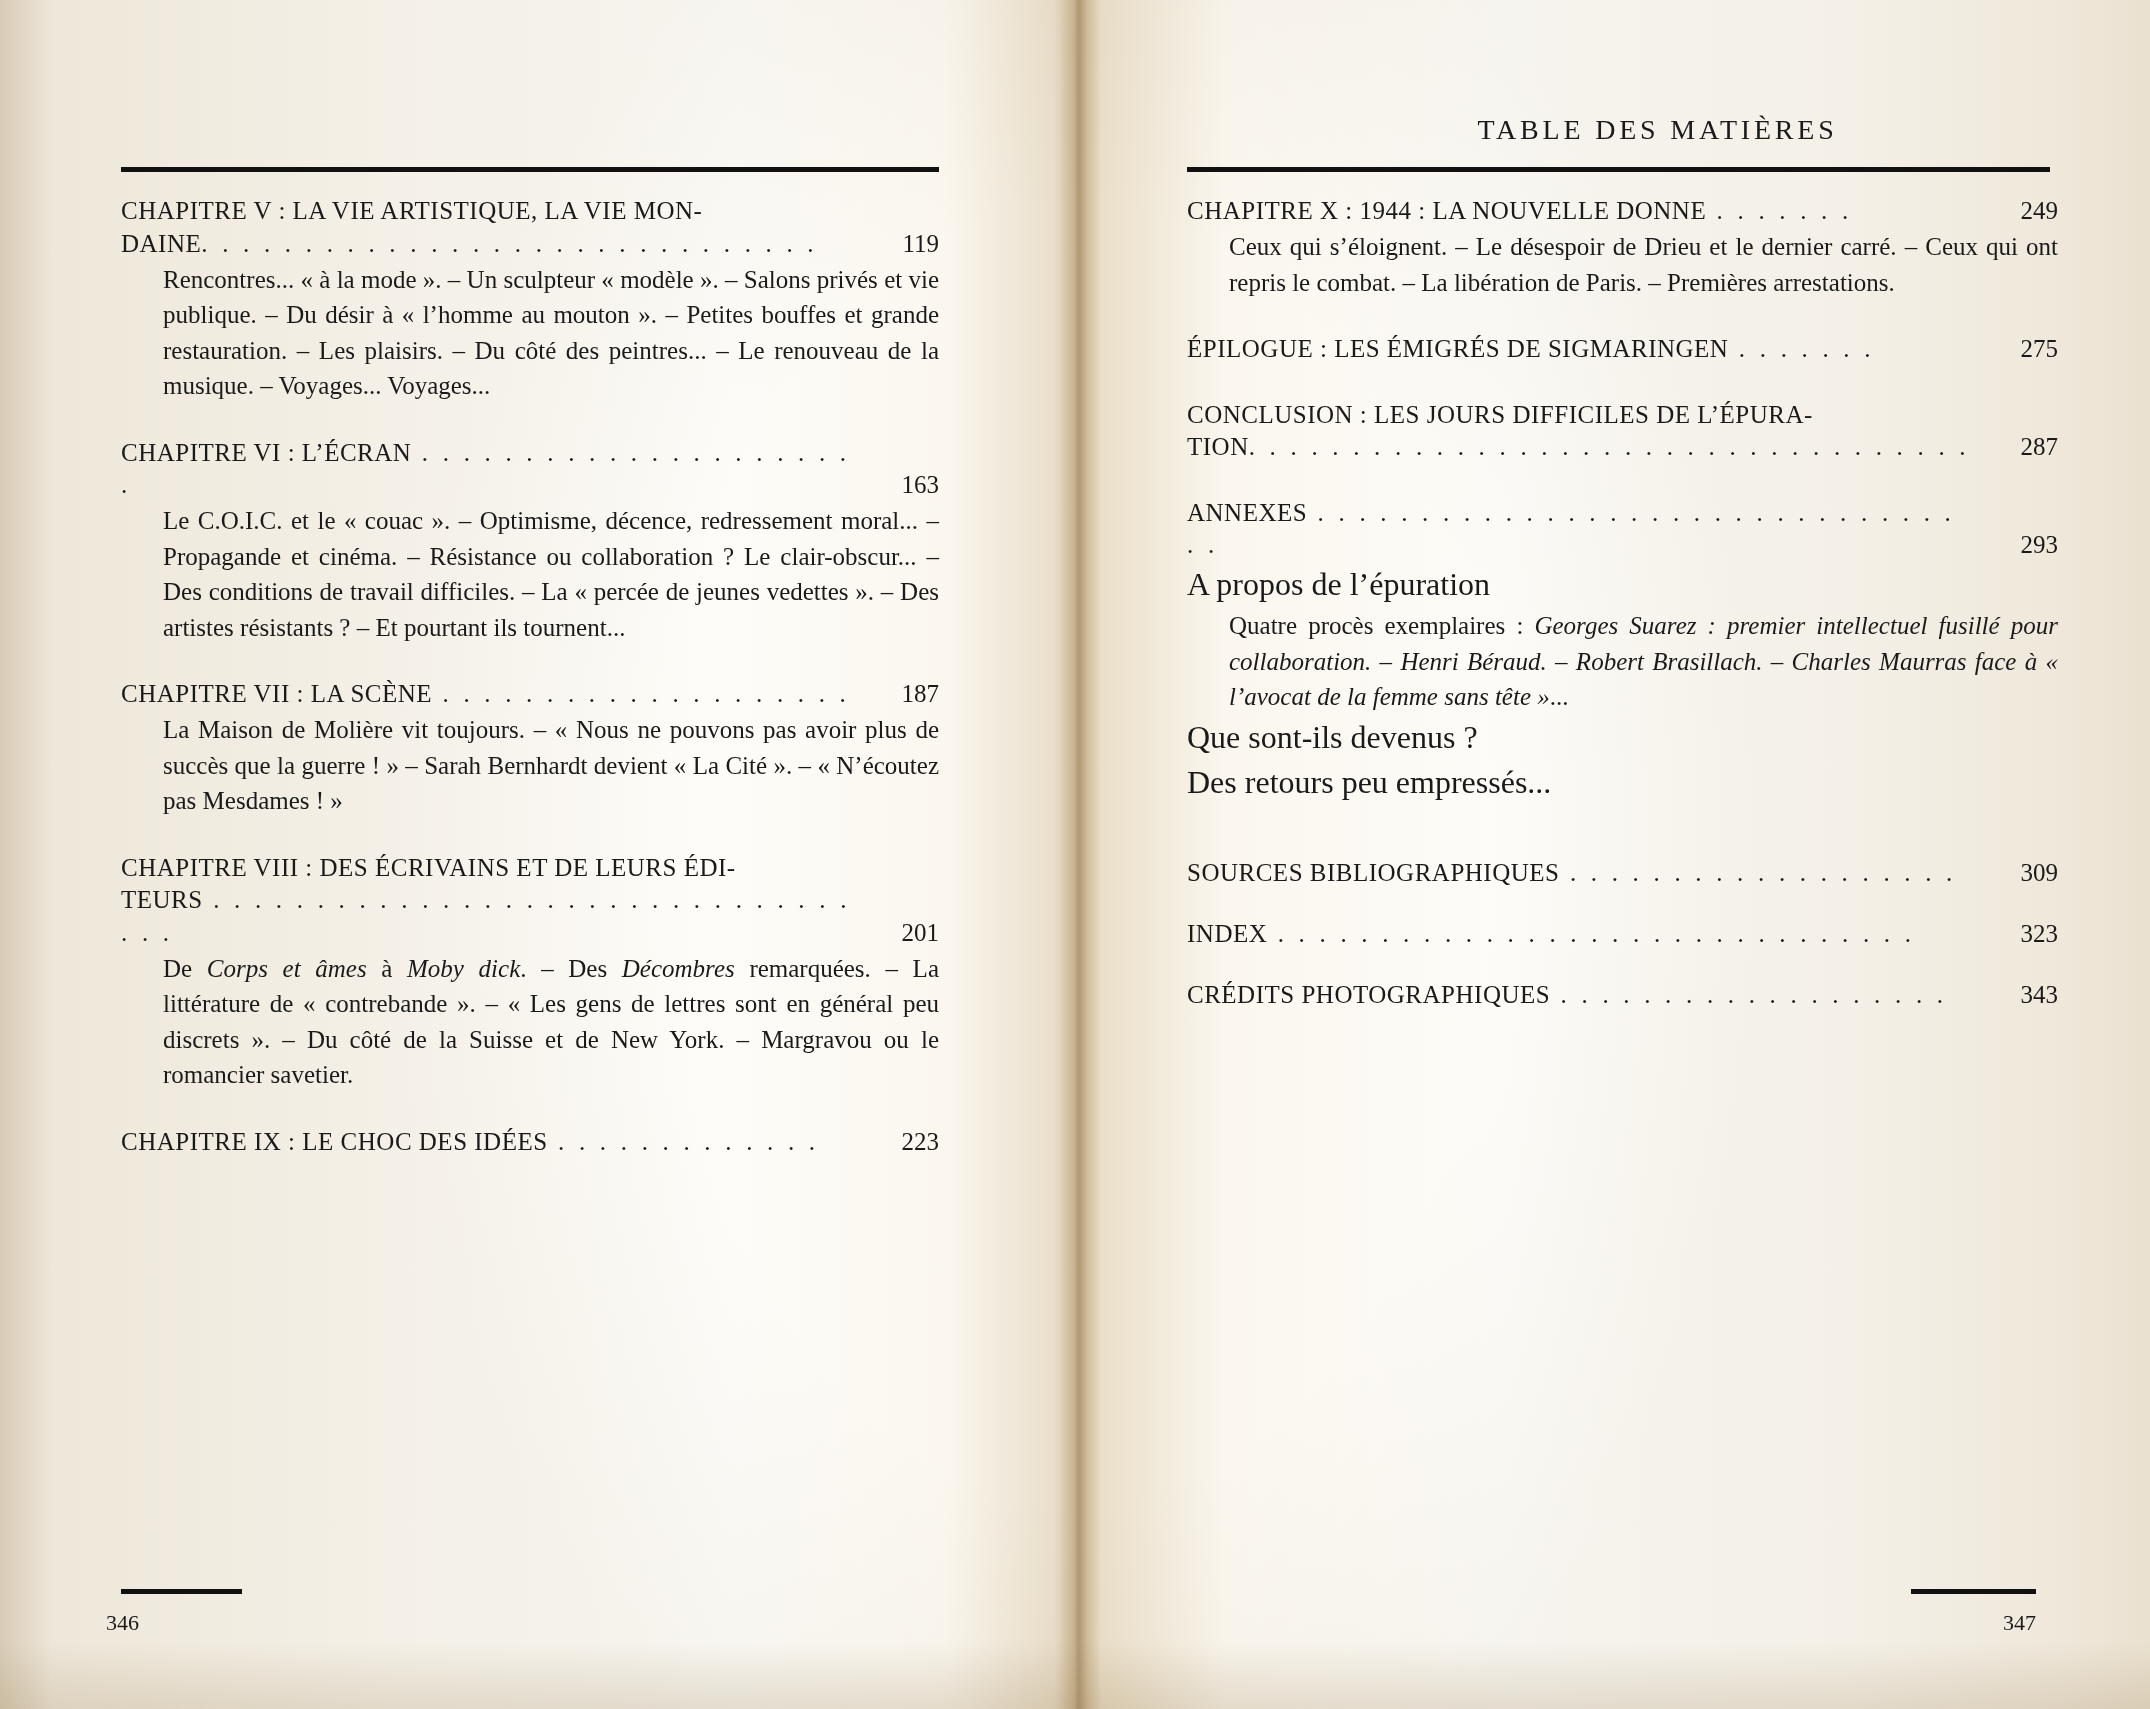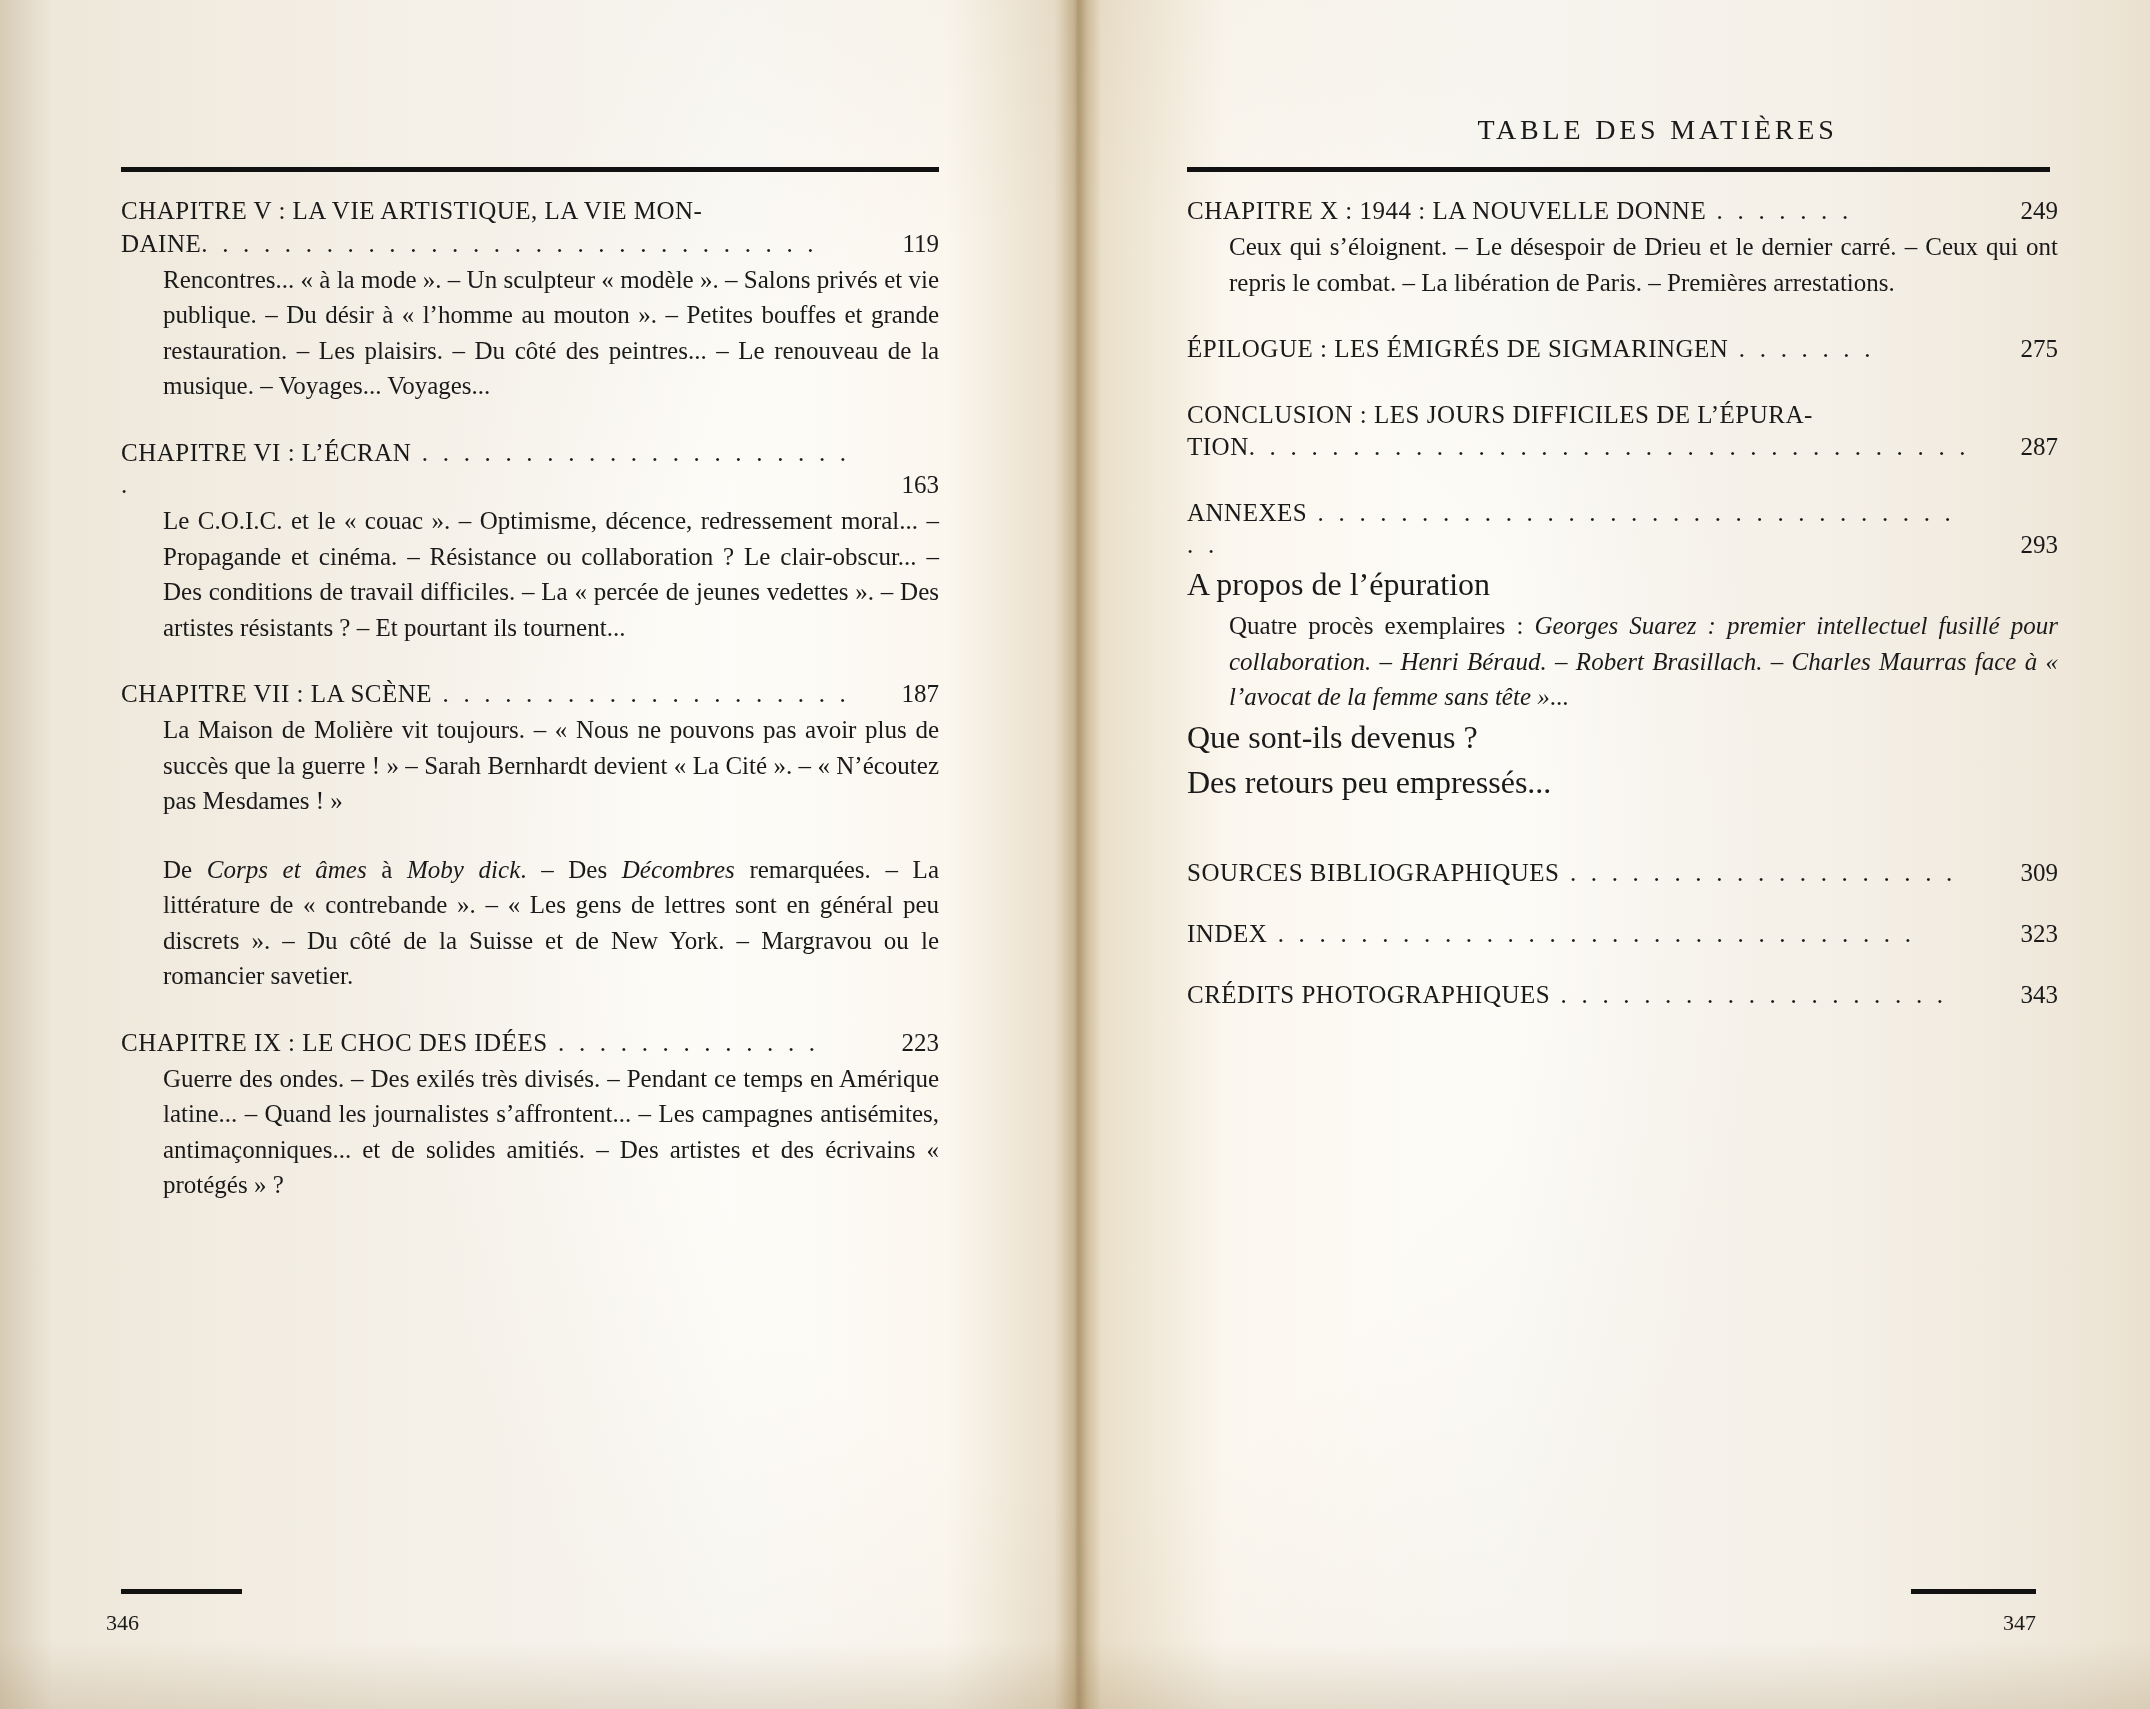--- a/index.html
+++ b/index.html
@@ -183,33 +183,41 @@
         <div class="entry-head">
           <span class="head-line">
             <span class="head-caps">Chapitre VII : </span><span class="head-caps">La scène</span><span class="dots"> . . . . . . . . . . . . . . . . . . . .</span>
             <span class="pnum">187</span>
           </span>
         </div>
         <div class="desc">La Maison de Molière vit toujours. – « Nous ne pouvons pas avoir plus de succès que la guerre ! » – Sarah Bernhardt devient « La Cité ». – « N’écoutez pas Mesdames ! »</div>
       </div>
 
       <div class="entry">
+        <div class="entry-head">
+          <span class="head-line">
+            <span class="head-caps">Chapitre VIII : </span><span class="head-caps">Des écrivains et de leurs édi-</span>
+          </span>
+          <span class="head-line">
+            <span class="head-caps">teurs</span><span class="dots"> . . . . . . . . . . . . . . . . . . . . . . . . . . . . . . . . . .</span>
+            <span class="pnum">201</span>
+          </span>
+        </div>
         <div class="desc">
           De <i>Corps et âmes</i> à <i>Moby dick</i>. – Des <i>Décombres</i> remarquées. – La littérature de « contrebande ». – « Les gens de lettres sont en général peu discrets ». – Du côté de la Suisse et de New York. – Margravou ou le romancier savetier.
         </div>
       </div>
 
       <div class="entry">
         <div class="entry-head">
           <span class="head-line">
             <span class="head-caps">Chapitre IX : </span><span class="head-caps">Le choc des idées</span><span class="dots"> . . . . . . . . . . . . .</span>
             <span class="pnum">223</span>
           </span>
         </div>
-        <div class="desc">Guerre des ondes. – Des exilés très divisés. – Pendant ce temps en Amérique latine... – Quand les journalistes s’affrontent... – Les campagnes antisémites, antimaçonniques... et de solides amitiés. – Des artistes et des écrivains « protégés » ?</div>
       </div>
 
     </div>
 
     <div class="folio-rule folio-rule-left"></div>
     <div class="folio folio-left">346</div>
   </div>
 
   <div class="page page-right">
 

